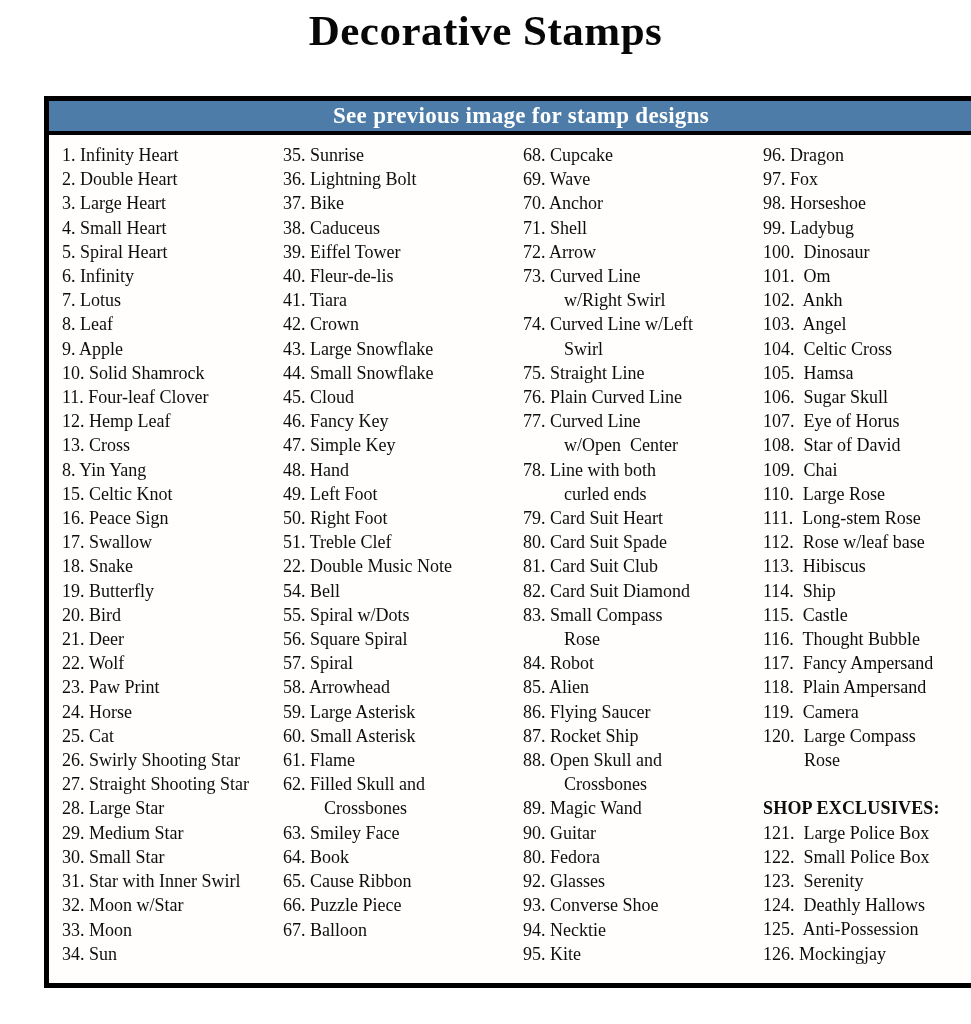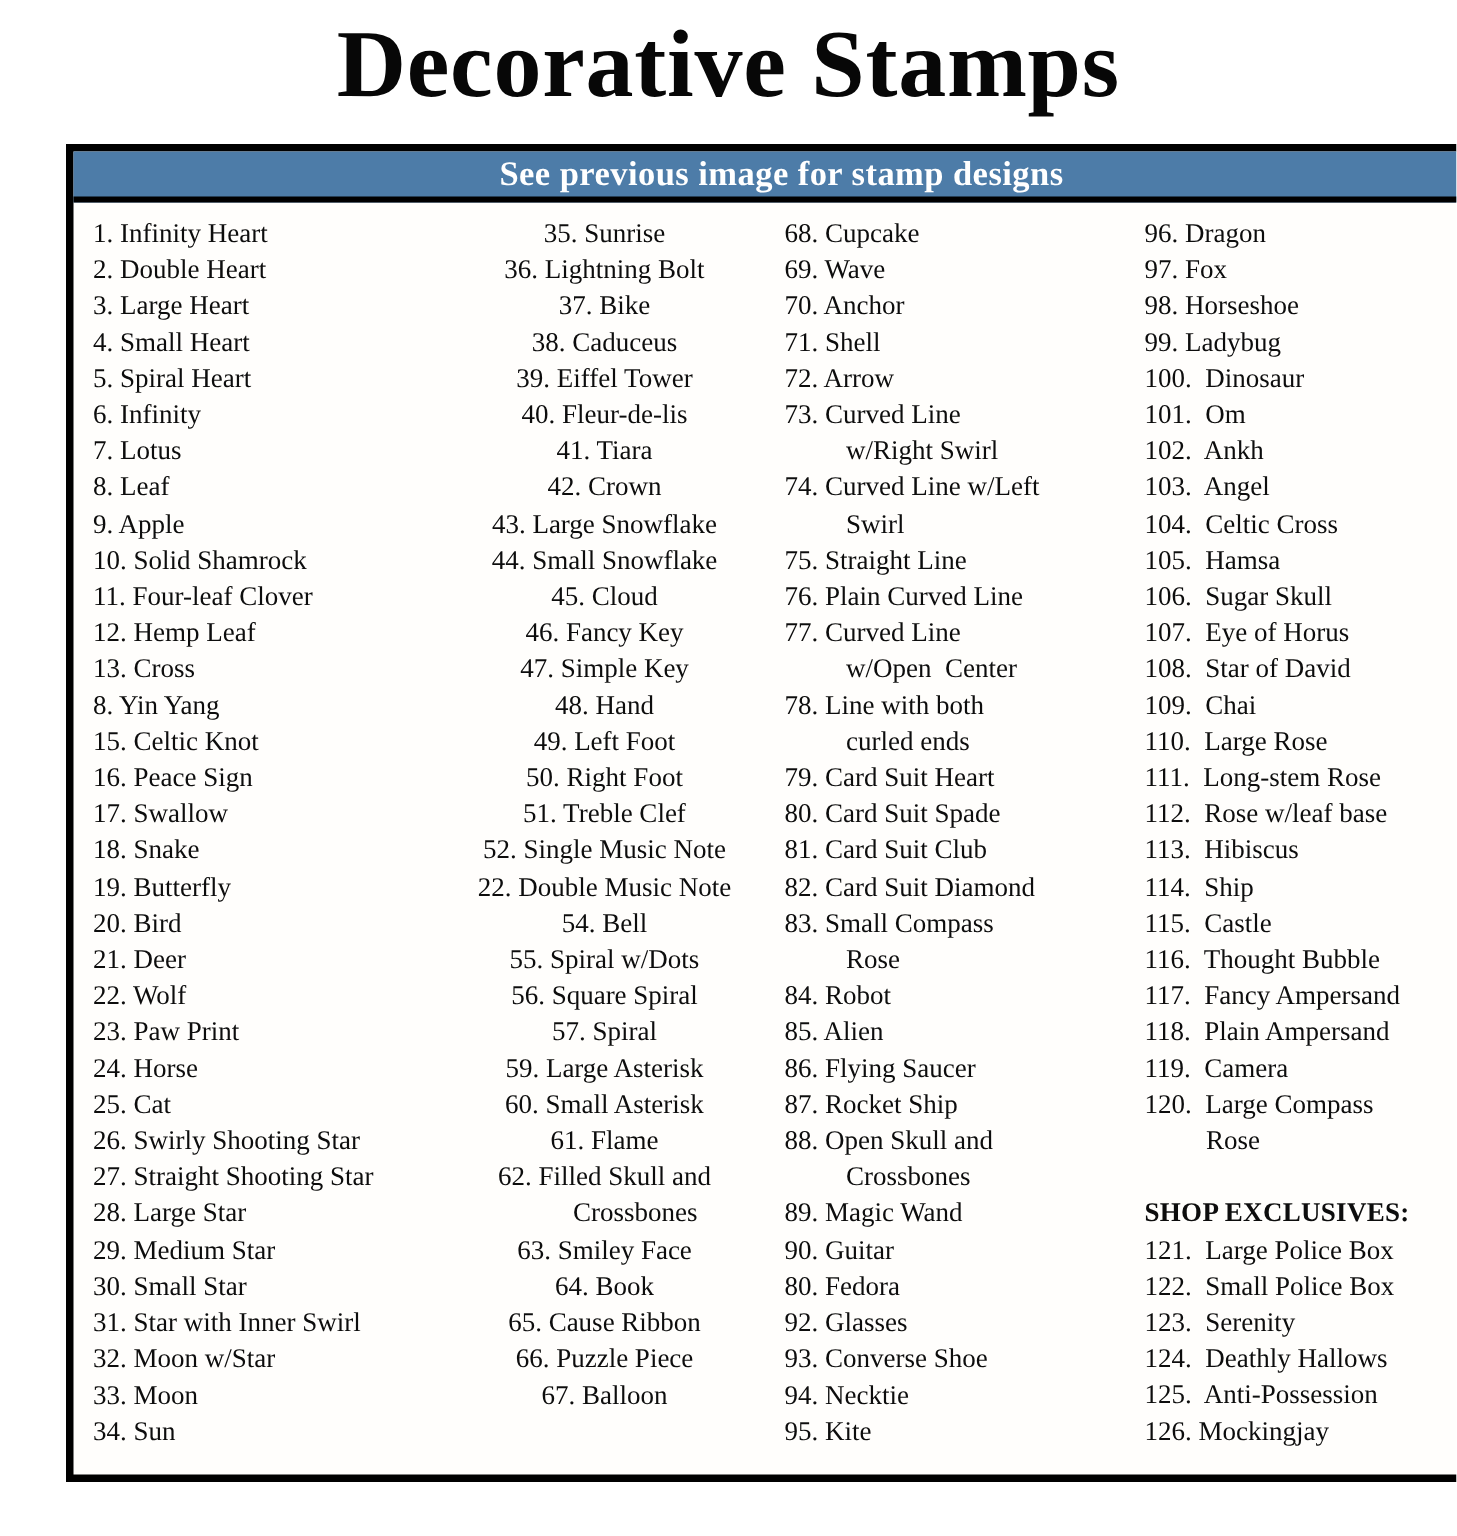--- a/index.html
+++ b/index.html
@@ -2,39 +2,39 @@
 <html><head>
 <meta charset="utf-8">
 <style>
   * { margin: 0; padding: 0; box-sizing: border-box; }
   html, body { background: #ffffff; }
   body { width: 971px; height: 1024px; font-family: "Liberation Serif", serif; color: #0d0d0d; }
   .page { position: relative; width: 971px; height: 1024px; background: #ffffff; overflow: hidden; }
 
   .title {
     position: absolute; top: 6px; left: 0; width: 100%;
-    text-align: center; font-size: 64px; font-weight: 700;
+    text-align: center; font-size: 43px; font-weight: 700;
     color: #070707; letter-spacing: 0.5px;
   }
 
   .box {
     position: absolute; left: 8px; top: 96px; width: 954px; height: 892px;
     border: 5px solid #000; background: #fffefc; margin-left: 36px;
   }
 
   .banner {
     height: 34px; display: flex; align-items: center; justify-content: center;
     border-bottom: 4px solid #000;
   }
   .banner-text { color: #ffffff; font-weight: 700; font-size: 23px; letter-spacing: 0.3px; }
 
   .list { display: flex; padding: 8px 0 0 13px; }
   .col  { flex: 0 0 auto; }
   .col-0 { width: 221px; }
-  .col-1 { width: 240px; text-align: center; }
+  .col-1 { width: 240px; }
   .col-2 { width: 240px; }
   .col-3 { width: 232px; }
 
   .item {
     font-size: 18px; line-height: 24.2px; white-space: pre;
     padding-left: 41px; text-indent: -41px; color: #0d0d0d;
   }
   .heading { font-weight: 700; letter-spacing: 0.2px; }
   .spacer  { height: 24.2px; }
 </style>
@@ -97,26 +97,26 @@
           <div class="item">42. Crown</div>
           <div class="item">43. Large Snowflake</div>
           <div class="item">44. Small Snowflake</div>
           <div class="item">45. Cloud</div>
           <div class="item">46. Fancy Key</div>
           <div class="item">47. Simple Key</div>
           <div class="item">48. Hand</div>
           <div class="item">49. Left Foot</div>
           <div class="item">50. Right Foot</div>
           <div class="item">51. Treble Clef</div>
-          <div class="item">52. Single Music Note</div>
           <div class="item">22. Double Music Note</div>
           <div class="item">54. Bell</div>
           <div class="item">55. Spiral w/Dots</div>
           <div class="item">56. Square Spiral</div>
           <div class="item">57. Spiral</div>
+          <div class="item">58. Arrowhead</div>
           <div class="item">59. Large Asterisk</div>
           <div class="item">60. Small Asterisk</div>
           <div class="item">61. Flame</div>
           <div class="item">62. Filled Skull and
 Crossbones</div>
           <div class="item">63. Smiley Face</div>
           <div class="item">64. Book</div>
           <div class="item">65. Cause Ribbon</div>
           <div class="item">66. Puzzle Piece</div>
           <div class="item">67. Balloon</div>

